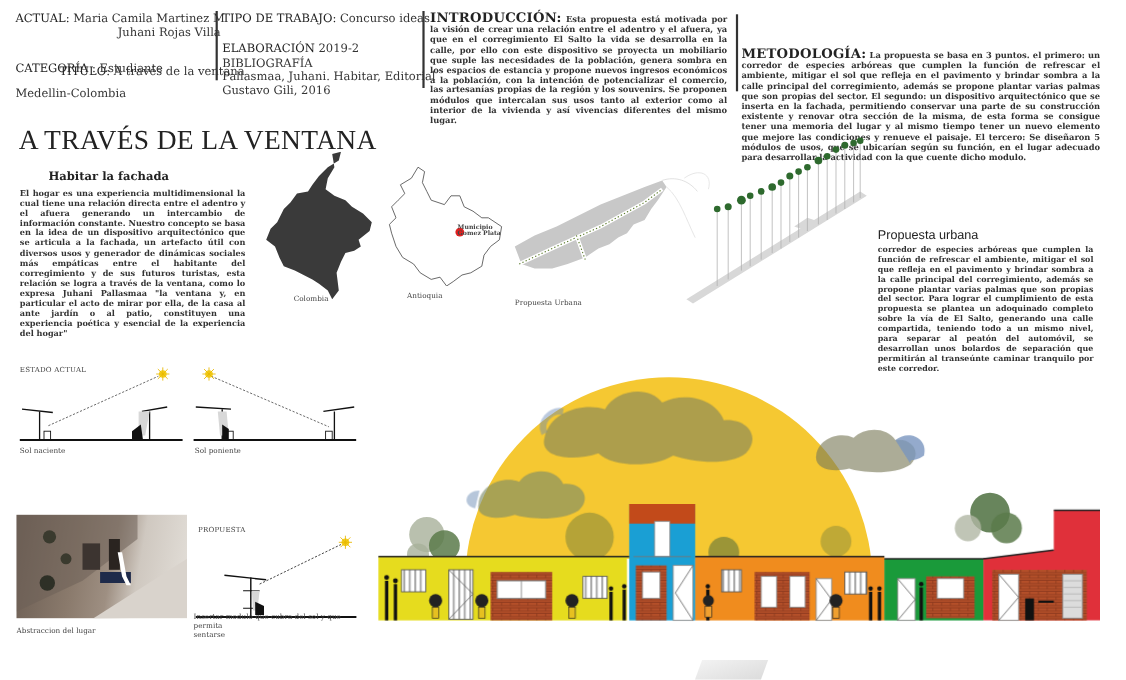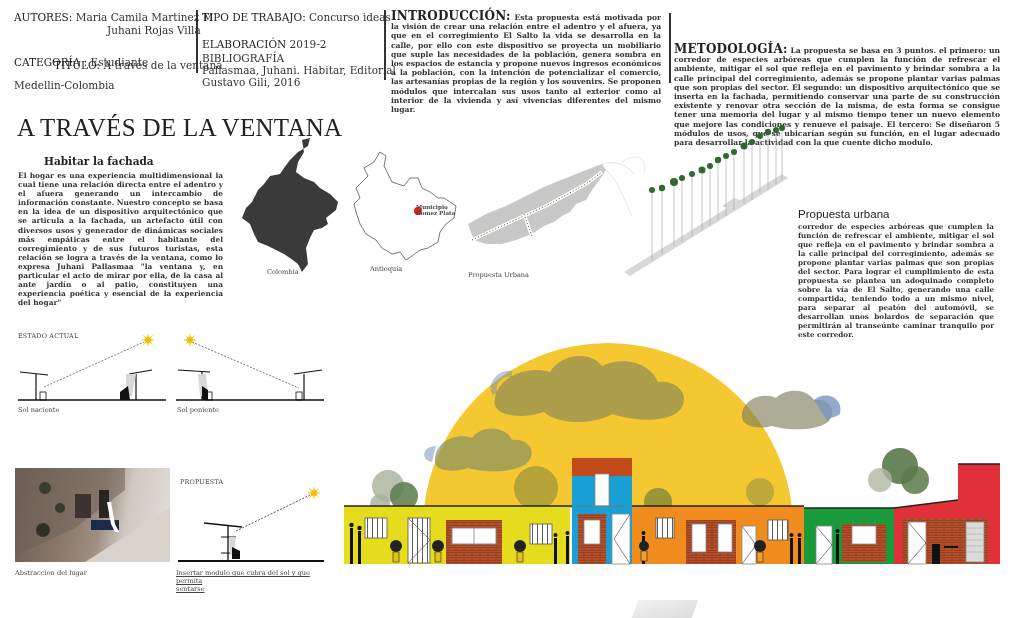--- a/index.html
+++ b/index.html
@@ -22,21 +22,21 @@
   .caption { font-size: 6.6px; color: #444; }
   .small-label { font-size: 6.4px; color: #444; letter-spacing: 0.2px; }
   .prop-head { font-family: "Liberation Sans", "DejaVu Sans", sans-serif; font-size: 11.5px; color: #222; }
 
   svg { display: block; }
 </style>
 </head>
 <body>
 
 <div class="abs hdr-field" style="left:14px; top:11px;">
-  <b>AUTORES:</b>
+  <b>ACTUAL:</b>
   <span>Maria Camila Martinez M</span>
 </div>
 <div class="abs hdr-field" style="left:107px; top:24px;">Juhani Rojas Villa</div>
 <div class="abs hdr-field" style="left:14px; top:56px;">
   <b>CATEGORÍA :</b>
   <span>Estudiante</span>
 </div>
 <div class="abs hdr-field" style="left:14px; top:59px;margin-left:40px;">
   <b>TITULO:</b>
   <span>A través de la ventana</span>
@@ -232,21 +232,21 @@
       <circle r="3.5" fill="#f5d020"></circle>
       <g stroke="#e8b800" stroke-width="0.8">
           <line x1="-6" y1="0" x2="6" y2="0"></line>
           <line x1="0" y1="-6" x2="0" y2="6"></line>
           <line x1="-4.5" y1="-4.5" x2="4.5" y2="4.5"></line>
           <line x1="-4.5" y1="4.5" x2="4.5" y2="-4.5"></line>
         </g>
     </g>
   </svg>
 </div>
-<div class="abs caption" style="left:176px; top:569px; line-height:8px; width:160px;text-decoration:underline;">
+<div class="abs caption" style="left:176px; top:557px; line-height:8px; width:160px;">
   <div>Insertar modulo que cubra del sol y que permita</div>
   <div>sentarse</div>
 </div>
 
 <div class="abs" style="left:340px; top:328px; width:660px; height:240px;">
   <svg width="660" height="240" viewBox="0 0 660 240">
     <defs>
       <pattern id="brick" width="8" height="5" patternUnits="userSpaceOnUse">
         <rect width="8" height="5" fill="#b5502a"></rect>
         <line x1="0" y1="4.6" x2="8" y2="4.6" stroke="#7a3018" stroke-width="0.6"></line>

